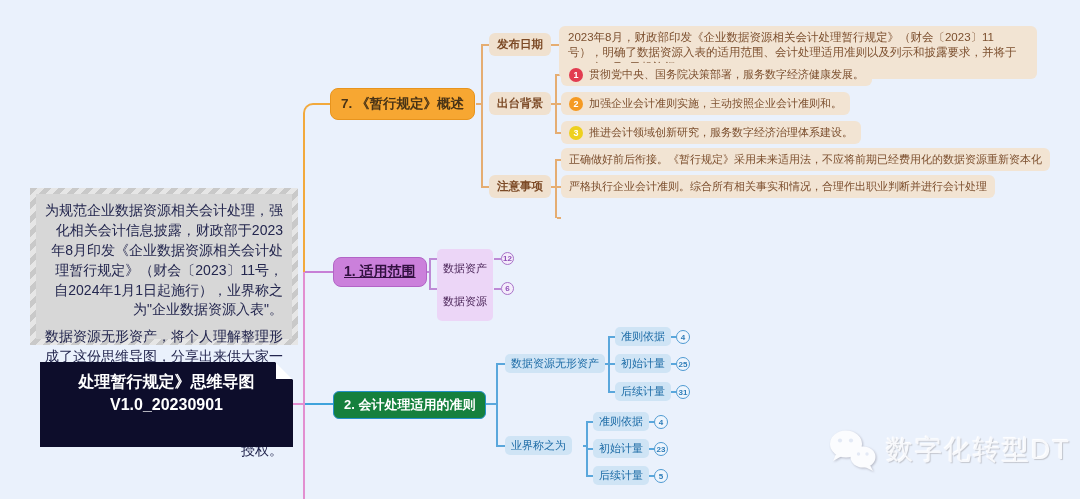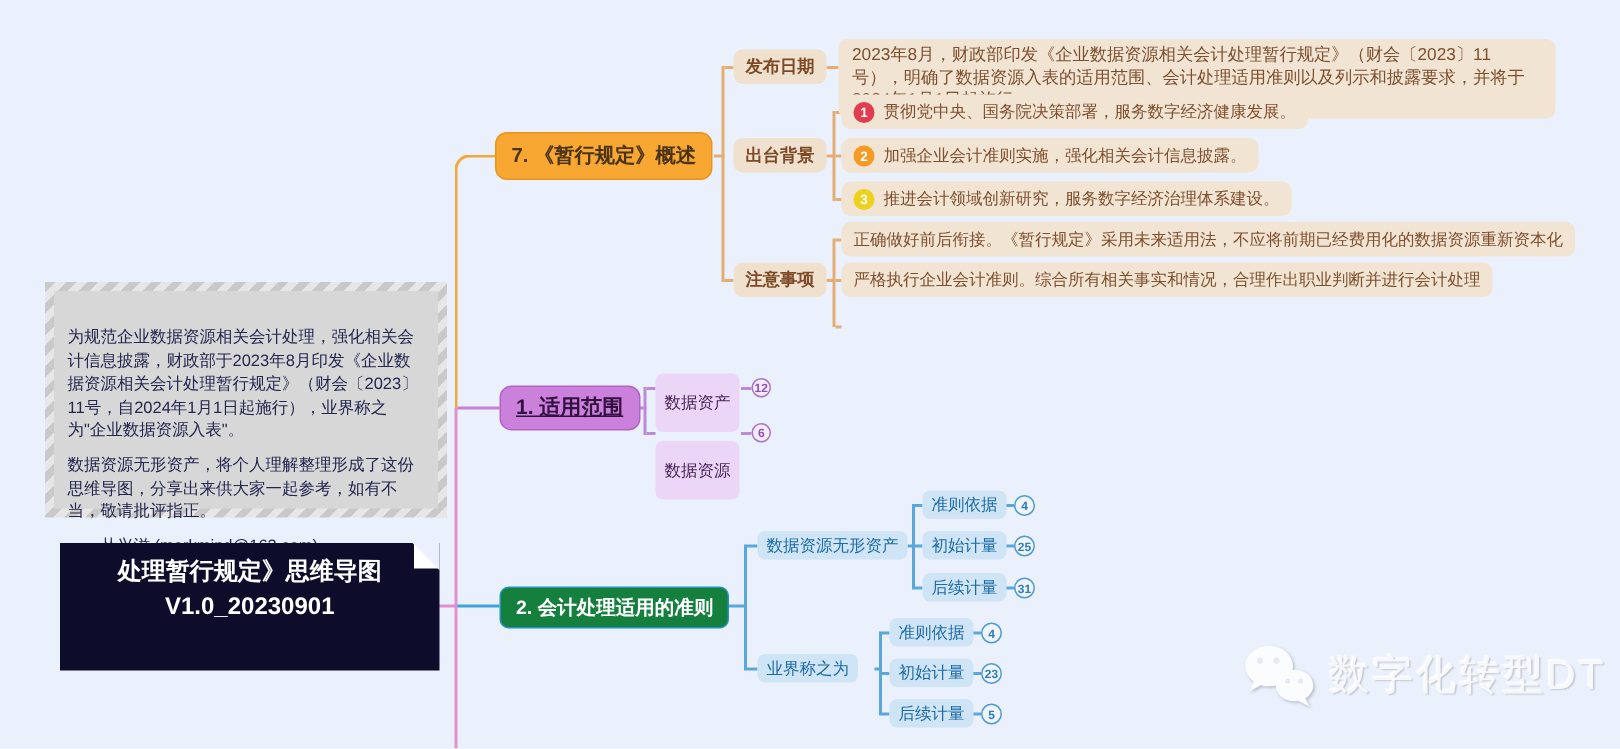--- a/index.html
+++ b/index.html
@@ -34,21 +34,21 @@
   
   .root-box{position:absolute;left:40px;top:362px;width:253px;height:85px;background:#0d0d2b;color:#ffffff;
     font-size:16px;font-weight:bold;text-align:center;line-height:23px;padding-top:8px;box-sizing:border-box;}
   .root-cut{position:absolute;top:0;right:0;width:0;height:0;border-top:18px solid #eaf1fc;border-left:18px solid transparent;}
   .root-fold{position:absolute;top:0;right:0;width:0;height:0;border-bottom:17px solid #ffffff;border-right:17px solid transparent;}
 
   
   .note-card{position:absolute;left:30px;top:188px;width:268px;height:157px;
     background:repeating-linear-gradient(135deg,#c9c9c9 0 5px,#e6e6e6 5px 10px);}
   .note-inner{position:absolute;left:6px;top:6px;right:6px;bottom:6px;background:#d7d7d7;
-    color:#23264e;font-size:11px;line-height:1.42;padding:24px 9px;box-sizing:border-box;}
+    color:#23264e;font-size:14px;line-height:1.42;padding:7px 9px;box-sizing:border-box;text-align:right;}
   .note-inner p{margin:0 0 7px 0;}
   .note-inner p:last-child{margin-bottom:0;}
 
   
   .wm{position:absolute;left:826px;top:427px;display:flex;align-items:center;}
   .wm-text{font-size:27px;letter-spacing:2px;color:#f7f8fb;margin-left:8px;
     text-shadow:1px 1px 1px #c3c6ce,-1px -1px 1px #ffffff;}
   .wm-icon{filter:drop-shadow(1px 1px 1px rgba(140,140,155,.55));}
 </style>
 </head>
@@ -127,35 +127,35 @@
   <div class="beige-label" style="left:489px;top:33px;">发布日期</div>
   <div class="beige-para" style="left:559px;top:26px;width:460px;">2023年8月，财政部印发《企业数据资源相关会计处理暂行规定》（财会〔2023〕11号），明确了数据资源入表的适用范围、会计处理适用准则以及列示和披露要求，并将于2024年1月1日起施行。</div>
 
   <div class="beige-label" style="left:489px;top:92px;">出台背景</div>
   <div class="beige-item" style="left:561px;top:63px;">
     <span class="num-badge badge-red">1</span>
     <span>贯彻党中央、国务院决策部署，服务数字经济健康发展。</span>
   </div>
   <div class="beige-item" style="left:561px;top:92px;">
     <span class="num-badge badge-orange">2</span>
-    <span>加强企业会计准则实施，强化相关会计信息披露。</span>
+    <span>加强企业会计准则实施，主动按照企业会计准则和。</span>
   </div>
   <div class="beige-item" style="left:561px;top:121px;">
     <span class="num-badge badge-yellow">3</span>
     <span>推进会计领域创新研究，服务数字经济治理体系建设。</span>
   </div>
 
   <div class="beige-label" style="left:489px;top:175px;">注意事项</div>
   <div class="beige-item" style="left:561px;top:148px;">正确做好前后衔接。《暂行规定》采用未来适用法，不应将前期已经费用化的数据资源重新资本化</div>
   <div class="beige-item" style="left:561px;top:175px;">严格执行企业会计准则。综合所有相关事实和情况，合理作出职业判断并进行会计处理</div>
 
   <div class="node branch1-box" style="left:333px;top:257px;">1. 适用范围</div>
   <div class="purple-child" style="left:437px;top:249px;">数据资产</div>
   <div class="pbadge" style="left:501px;top:252px;">12</div>
-  <div class="purple-child" style="left:437px;top:294px;">数据资源</div>
+  <div class="purple-child" style="left:437px;top:282px;">数据资源</div>
   <div class="pbadge" style="left:501px;top:282px;">6</div>
 
   <div class="node branch2-box" style="left:333px;top:391px;">2. 会计处理适用的准则</div>
 
   <div class="blue-child" style="left:505px;top:354px;">数据资源无形资产</div>
   <div class="blue-child" style="left:615px;top:327px;">准则依据</div>
   <div class="bbadge" style="left:676px;top:330px;">4</div>
   <div class="blue-child" style="left:615px;top:354px;">初始计量</div>
   <div class="bbadge" style="left:676px;top:357px;">25</div>
   <div class="blue-child" style="left:615px;top:382px;">后续计量</div>

